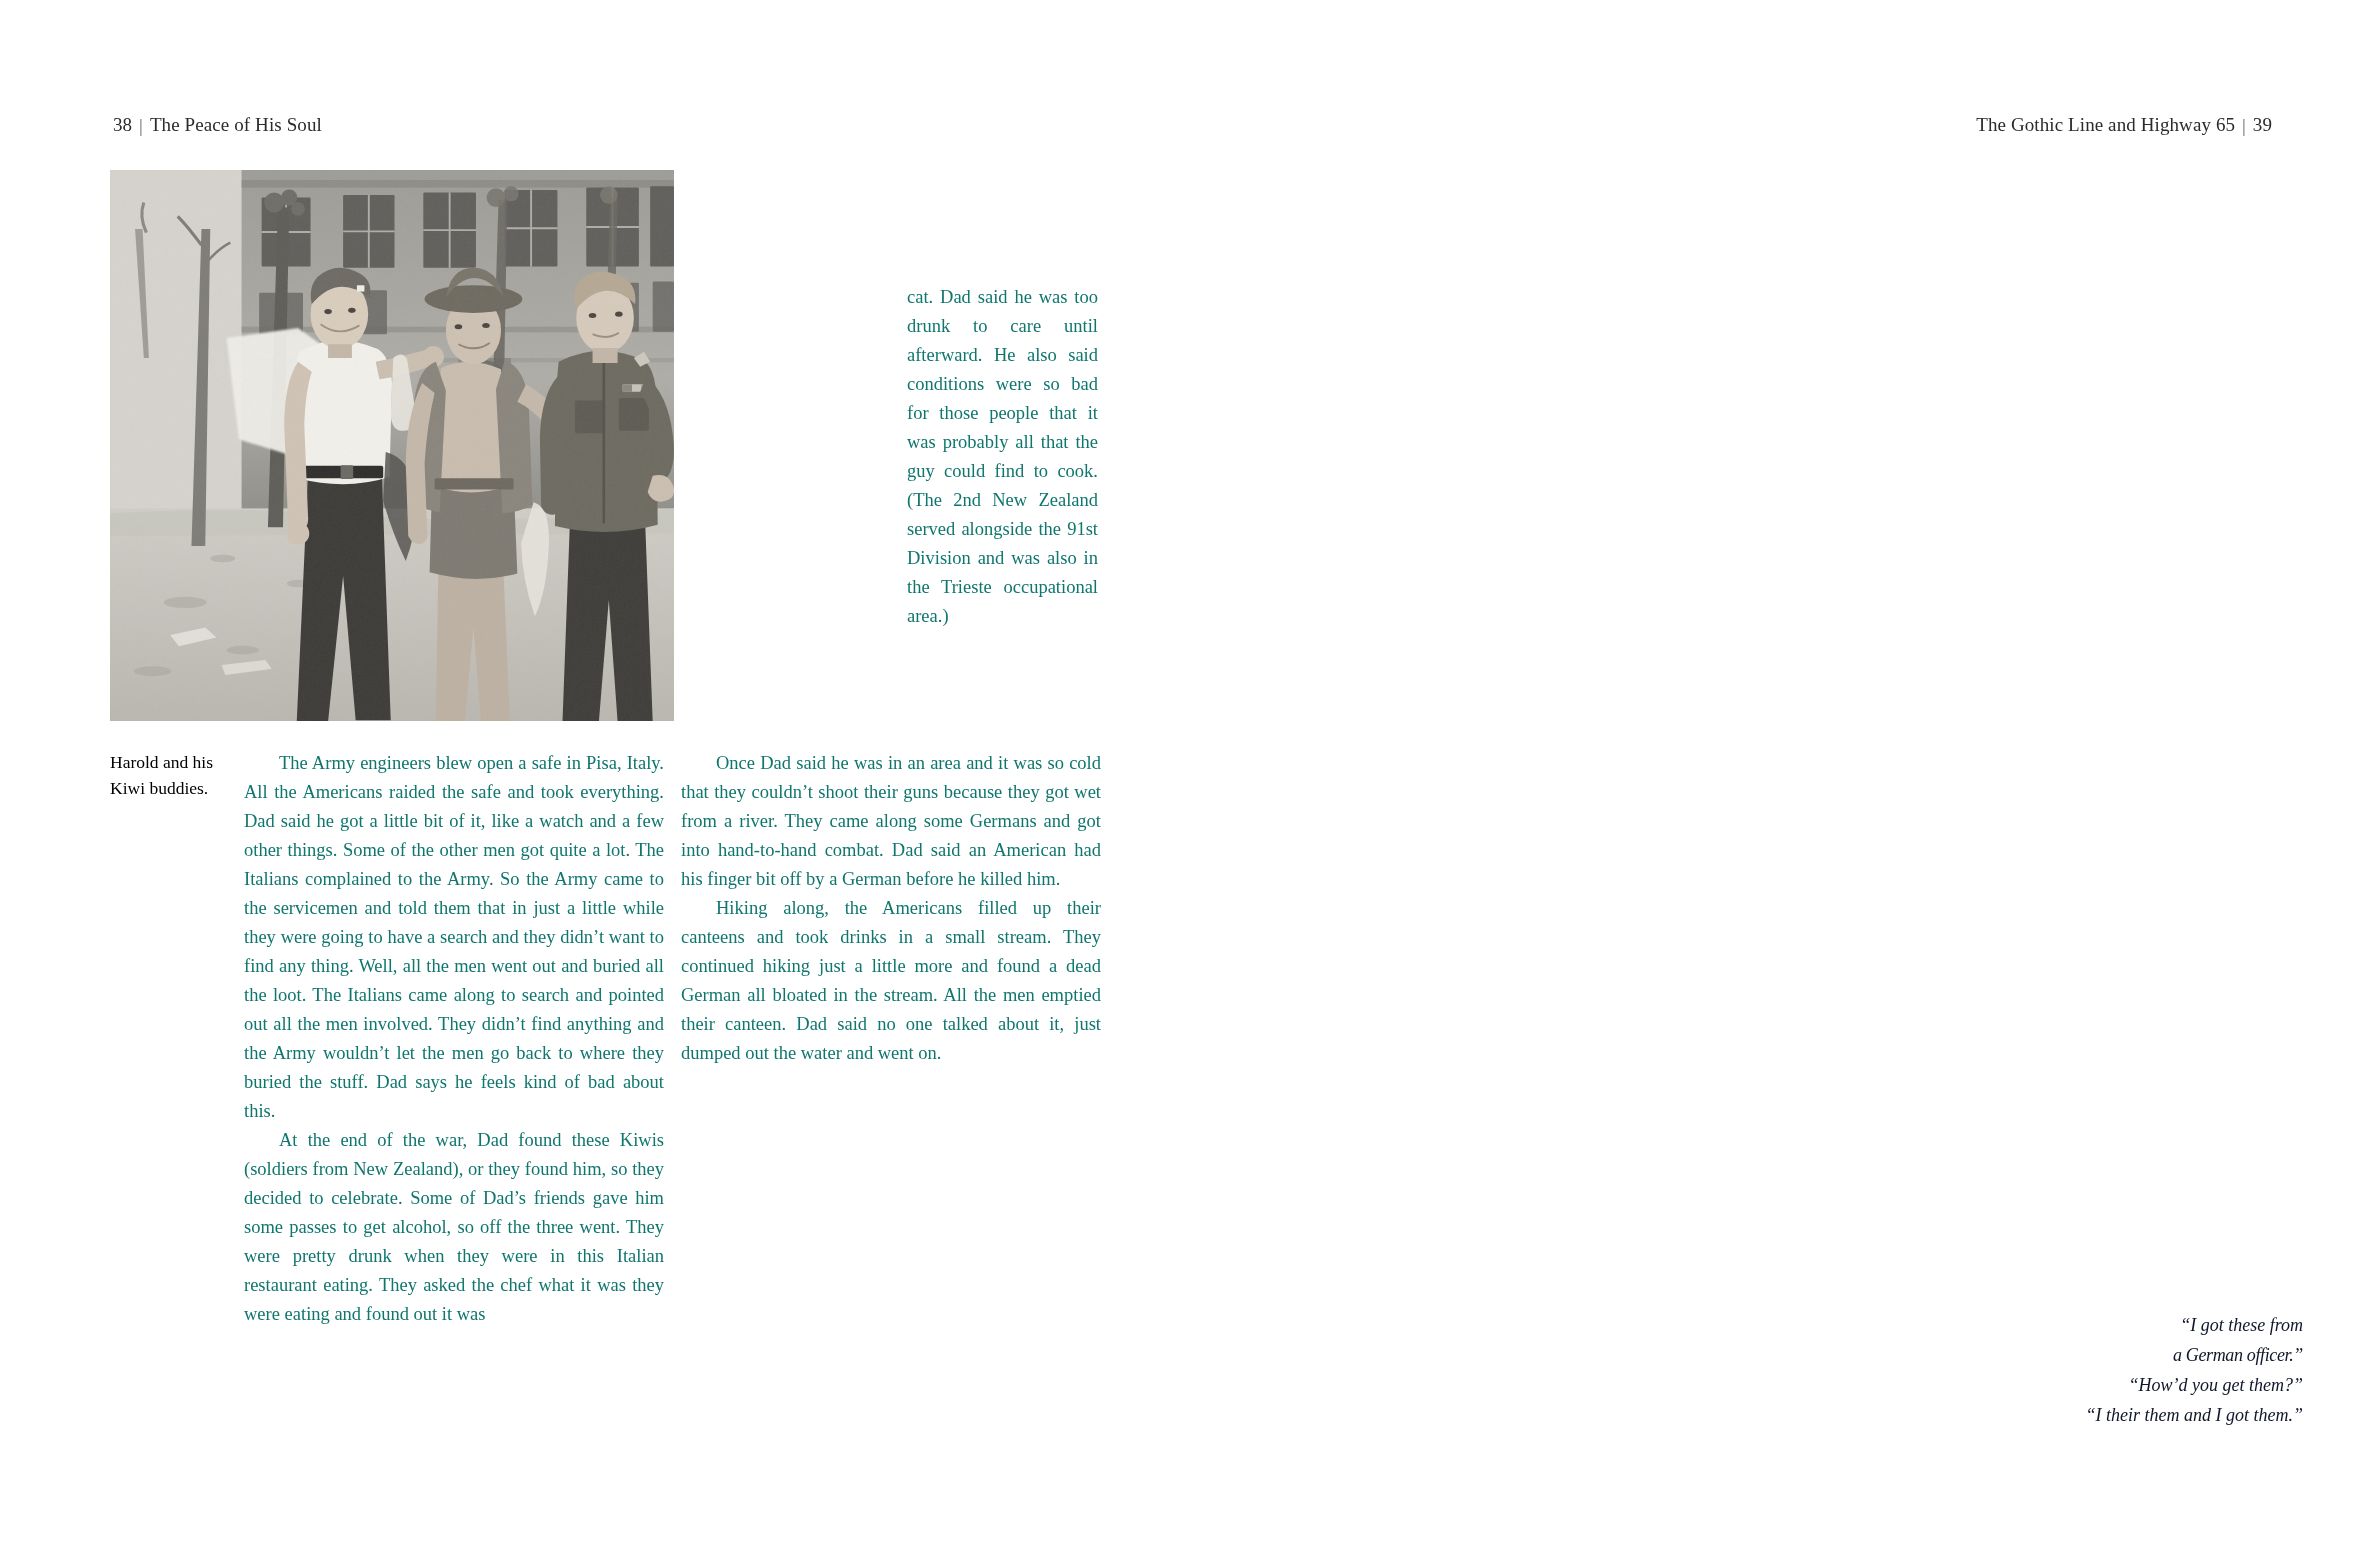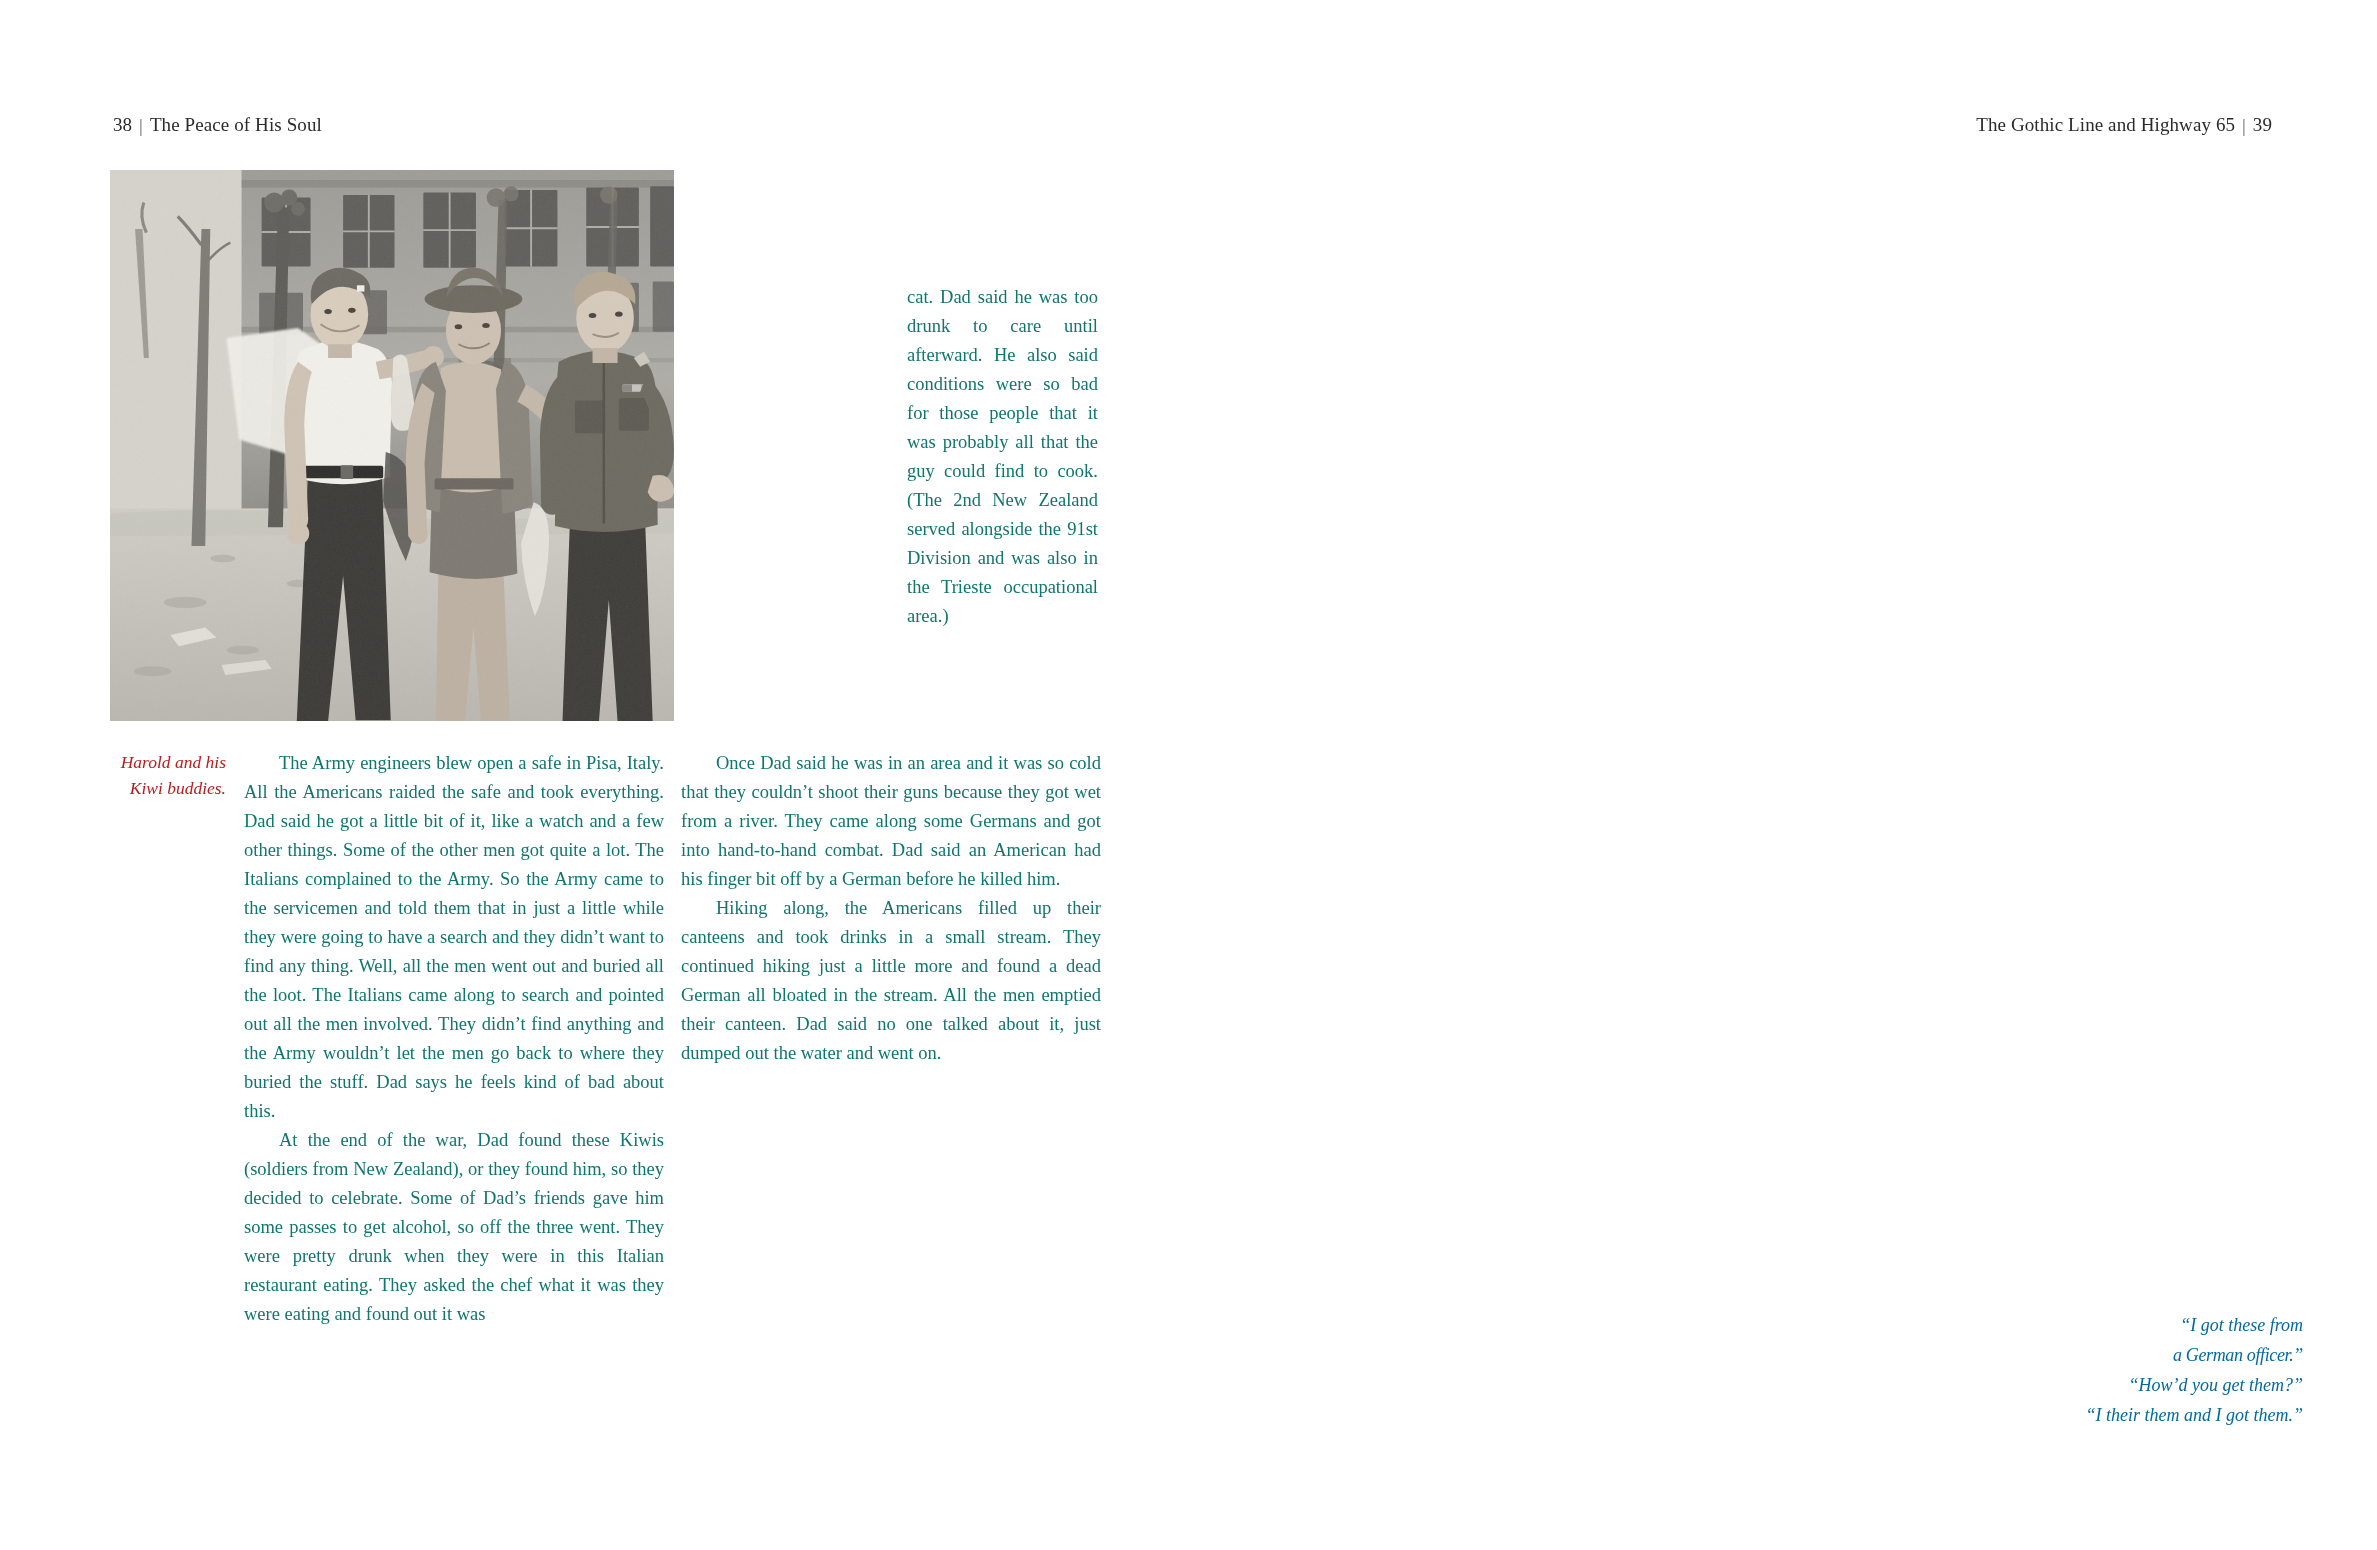--- a/index.html
+++ b/index.html
@@ -77,37 +77,36 @@
   
   .col-L1 { left: 244px;  top: 749px; width: 420px; }
   
   .col-L2 { left: 681px; top: 749px; width: 420px; }
 
   
   .caption {
     position: absolute;
     left: 110px; top: 749px;
     width: 116px;
-    text-align: right;
-    font-style: italic;
+    text-align: left;
     font-size: 17.5px;
     line-height: 26px;
-    color: #b91c1c;
+    color: #000000;
   }
 
   
   .pullquote {
     position: absolute;
     right: 75px; top: 1310px;
     width: 401px;
     text-align: right;
     font-style: italic;
     font-size: 18px;
     line-height: 30px;
-    color: #0369a1;
+    color: #0f172a;
   }
   .pullquote div { white-space: nowrap; }
 
   .ligfix { letter-spacing: -0.02em; }
 </style>
 </head>
 <body>
 
 <div class="spread">
 

